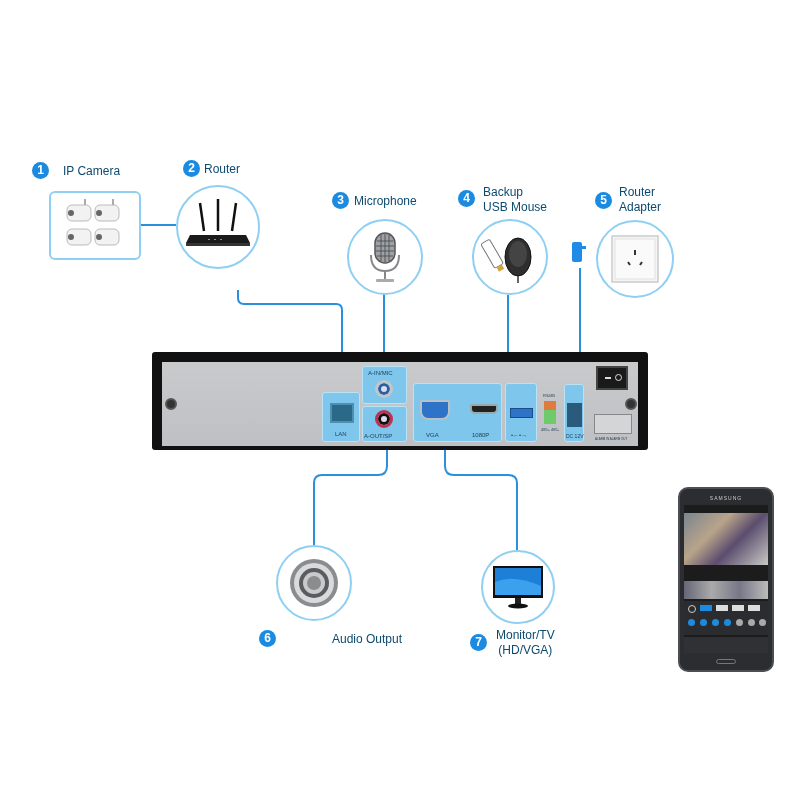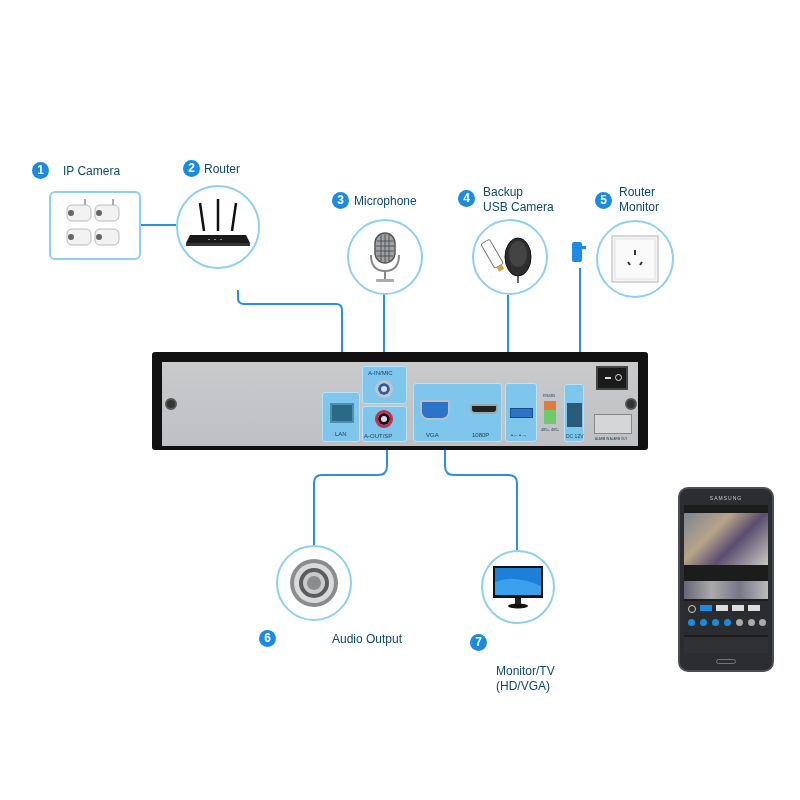--- a/index.html
+++ b/index.html
@@ -98,38 +98,38 @@
     </g>
     <path d="M22 34 Q22 50 36 50 Q50 50 50 34" fill="none" stroke="#888" stroke-width="2"></path>
     <line x1="36" y1="50" x2="36" y2="58" stroke="#888" stroke-width="2"></line>
     <rect x="27" y="58" width="18" height="3" rx="1" fill="#aaa"></rect>
   </svg>
 </div>
 
 <div class="num" style="left:458px;top:190px;">4</div>
 <div class="label" style="left:483px;top:185px;">
   <div>Backup</div>
-  <div>USB Camera</div>
+  <div>USB Mouse</div>
 </div>
 <div class="circle" style="left:472px;top:219px;width:76px;height:76px;">
   <svg width="72" height="72" viewBox="0 0 72 72">
     <g transform="rotate(-30 20 34)">
       <rect x="14" y="18" width="10" height="28" rx="2" fill="#fff" stroke="#777" stroke-width="1"></rect>
       <rect x="16" y="46" width="6" height="5" fill="#d6a63a"></rect>
     </g>
     <ellipse cx="44" cy="36" rx="13" ry="19" fill="#2e2e2e" stroke="#111" stroke-width="1"></ellipse>
     <ellipse cx="44" cy="33" rx="9" ry="13" fill="#444"></ellipse>
     <line x1="44" y1="55" x2="44" y2="62" stroke="#333" stroke-width="1.5"></line>
   </svg>
 </div>
 
 <div class="num" style="left:595px;top:192px;">5</div>
 <div class="label" style="left:619px;top:185px;">
   <div>Router</div>
-  <div>Monitor</div>
+  <div>Adapter</div>
 </div>
 <svg class="abs" style="left:569px;top:240px;" width="22" height="30" viewBox="0 0 22 30">
   <rect x="3" y="2" width="10" height="20" rx="2" fill="#1f8be6"></rect>
   <rect x="13" y="6" width="4" height="3" fill="#1f8be6"></rect>
 </svg>
 <div class="circle" style="left:596px;top:220px;width:78px;height:78px;">
   <svg width="74" height="74" viewBox="0 0 74 74">
     <rect x="14" y="14" width="46" height="46" fill="#f4f4f4" stroke="#ccc" stroke-width="1.5"></rect>
     <rect x="17" y="17" width="40" height="40" fill="#fafafa" stroke="#e2e2e2"></rect>
     <g stroke="#333" stroke-width="2">
@@ -211,21 +211,21 @@
 <div class="circle" style="left:481px;top:550px;width:74px;height:74px;">
   <svg width="70" height="70" viewBox="0 0 70 70">
     <rect x="10" y="14" width="50" height="32" fill="#111"></rect>
     <rect x="12" y="16" width="46" height="27" fill="#1e7fd6"></rect>
     <path d="M12 30 Q30 22 58 34 L58 43 L12 43 Z" fill="#3ba0ee"></path>
     <rect x="32" y="46" width="6" height="6" fill="#222"></rect>
     <ellipse cx="35" cy="54" rx="10" ry="2.5" fill="#111"></ellipse>
   </svg>
 </div>
 <div class="num" style="left:470px;top:634px;">7</div>
-<div class="label" style="left:496px;top:664px;">
+<div class="label" style="left:496px;top:628px;text-align:center;">
   <div>Monitor/TV</div>
   <div>(HD/VGA)</div>
 </div>
 
 <div class="phone">
   <div style="position:absolute;left:0;width:92px;top:6px;text-align:center;font-size:5px;color:#ccc;letter-spacing:1px;">SAMSUNG</div>
   <div style="position:absolute;left:4px;top:16px;width:84px;height:148px;background:#1c1c1c;">
     <div style="position:absolute;left:0;top:8px;width:84px;height:52px;background:linear-gradient(135deg,#7a8590 0%,#b9a48a 35%,#5b4d6e 60%,#c7c9c4 100%);"></div>
     <div style="position:absolute;left:0;top:76px;width:84px;height:18px;background:linear-gradient(90deg,#667 0%,#aaa 33%,#778 66%,#bbb 100%);"></div>
     <div style="position:absolute;left:0;top:96px;width:84px;height:34px;background:#2a2c2f;">

